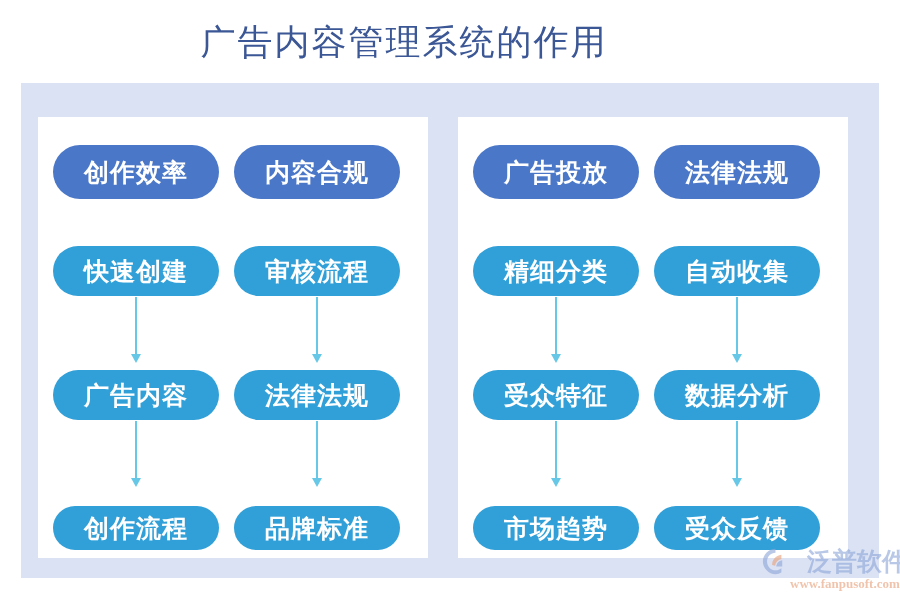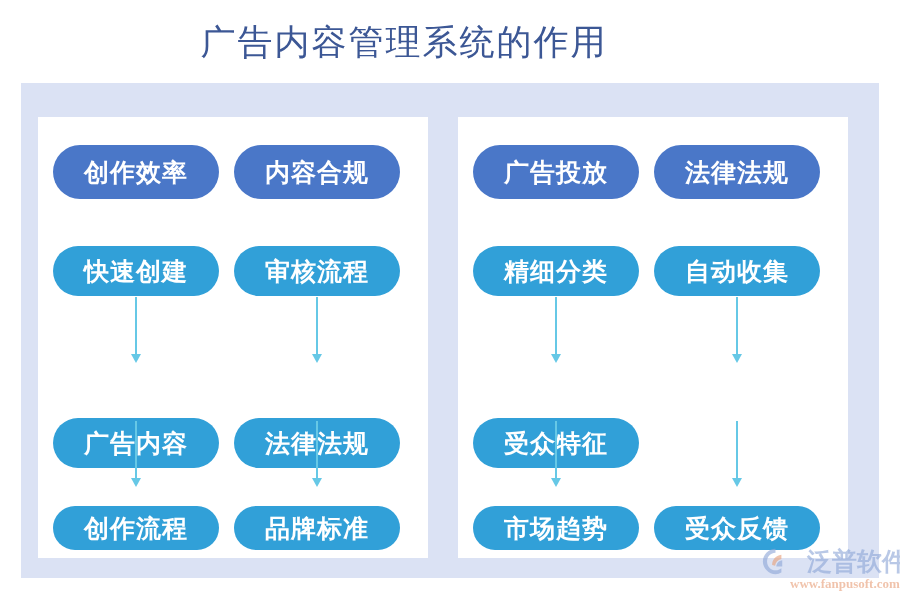--- a/index.html
+++ b/index.html
@@ -85,21 +85,21 @@
     white-space: nowrap;
     line-height: 1;
     border-radius: 27px;
   }
   .box.header {
     top: 28px;
     height: 54px;
     background: #4a77c8;
   }
   .box.r1 { top: 129px; height: 50px; background: #31a0d8; }
-  .box.r2 { top: 253px; height: 50px; background: #31a0d8; margin-top: 48px; }
+  .box.r2 { top: 253px; height: 50px; background: #31a0d8; }
   .box.r3 { top: 389px; height: 44px; background: #31a0d8; }
 
   
   .arrow {
     position: absolute;
     left: 82px;
     width: 2px;
     background: #66c8e6;
   }
   .arrow.a1 { top: 180px; height: 58px; }
@@ -199,20 +199,21 @@
       <div class="arrow a1"></div>
       <div class="box r2">受众特征</div>
       <div class="arrow a2"></div>
       <div class="box r3">市场趋势</div>
     </div>
 
     <div class="column col-b">
       <div class="box header">法律法规</div>
       <div class="box r1">自动收集</div>
       <div class="arrow a1"></div>
+      <div class="box r2">数据分析</div>
       <div class="arrow a2"></div>
       <div class="box r3">受众反馈</div>
     </div>
 
   </div>
 
   <div class="watermark">
     <div class="wm-row">
       <svg class="wm-mark" viewBox="0 0 32 32">
         <path d="M16 1 C8 1 1 8 1 16 C1 24 8 31 16 31 C19 31 21 30 23 29 L23 24 C21 25.5 19 26.5 16 26.5 C10.5 26.5 6 22 6 16 C6 10 10.5 5.5 16 5.5 L16 1 Z" fill="#8fa8d8"></path>

